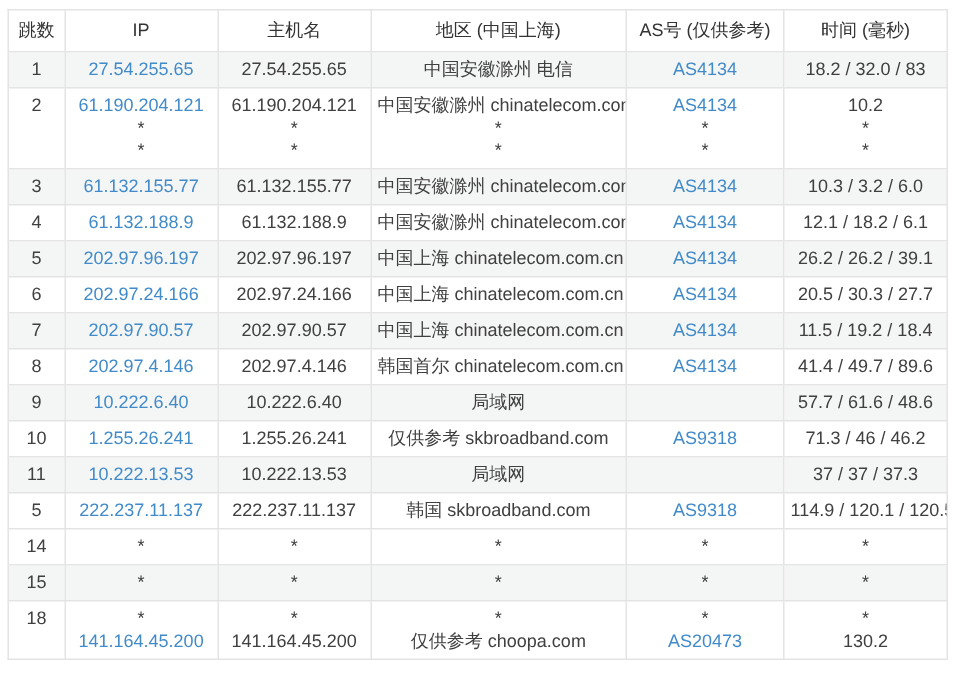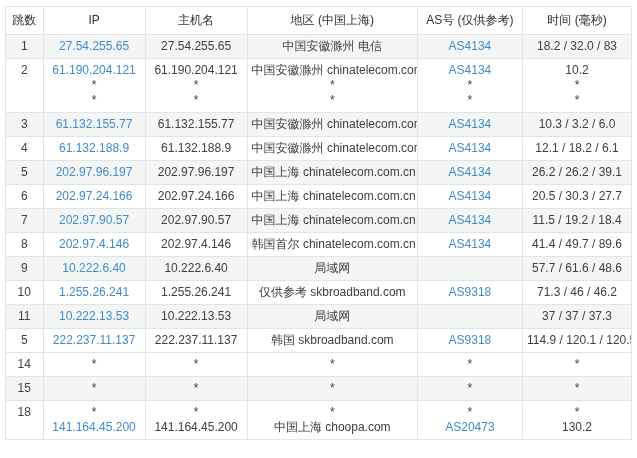--- a/index.html
+++ b/index.html
@@ -371,21 +371,21 @@
           <td>
             <div class="line">*</div>
             <div class="line"><a class="link">141.164.45.200</a></div>
           </td>
           <td>
             <div class="line">*</div>
             <div class="line">141.164.45.200</div>
           </td>
           <td>
             <div class="line">*</div>
-            <div class="line">中国上海 choopa.com</div>
+            <div class="line">仅供参考 choopa.com</div>
           </td>
           <td>
             <div class="line">*</div>
             <div class="line"><a class="link">AS20473</a></div>
           </td>
           <td>
             <div class="line">*</div>
             <div class="line">130.2</div>
           </td>
         </tr>

